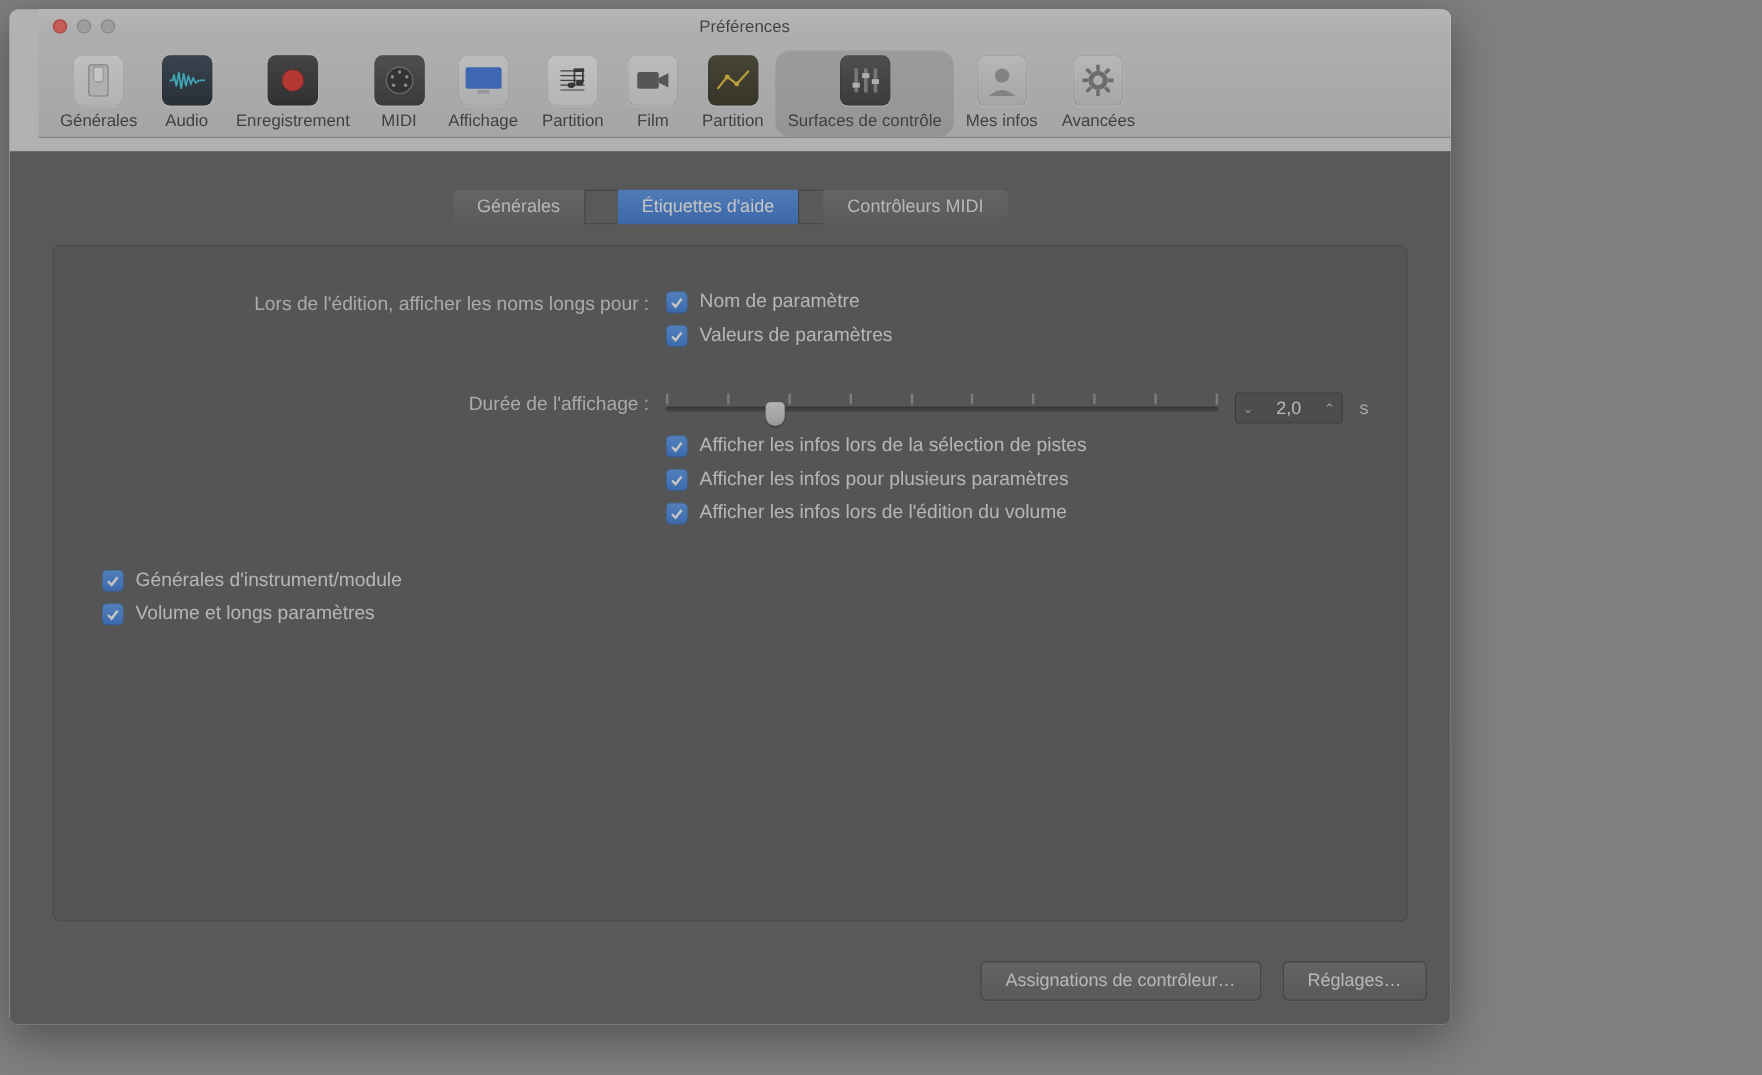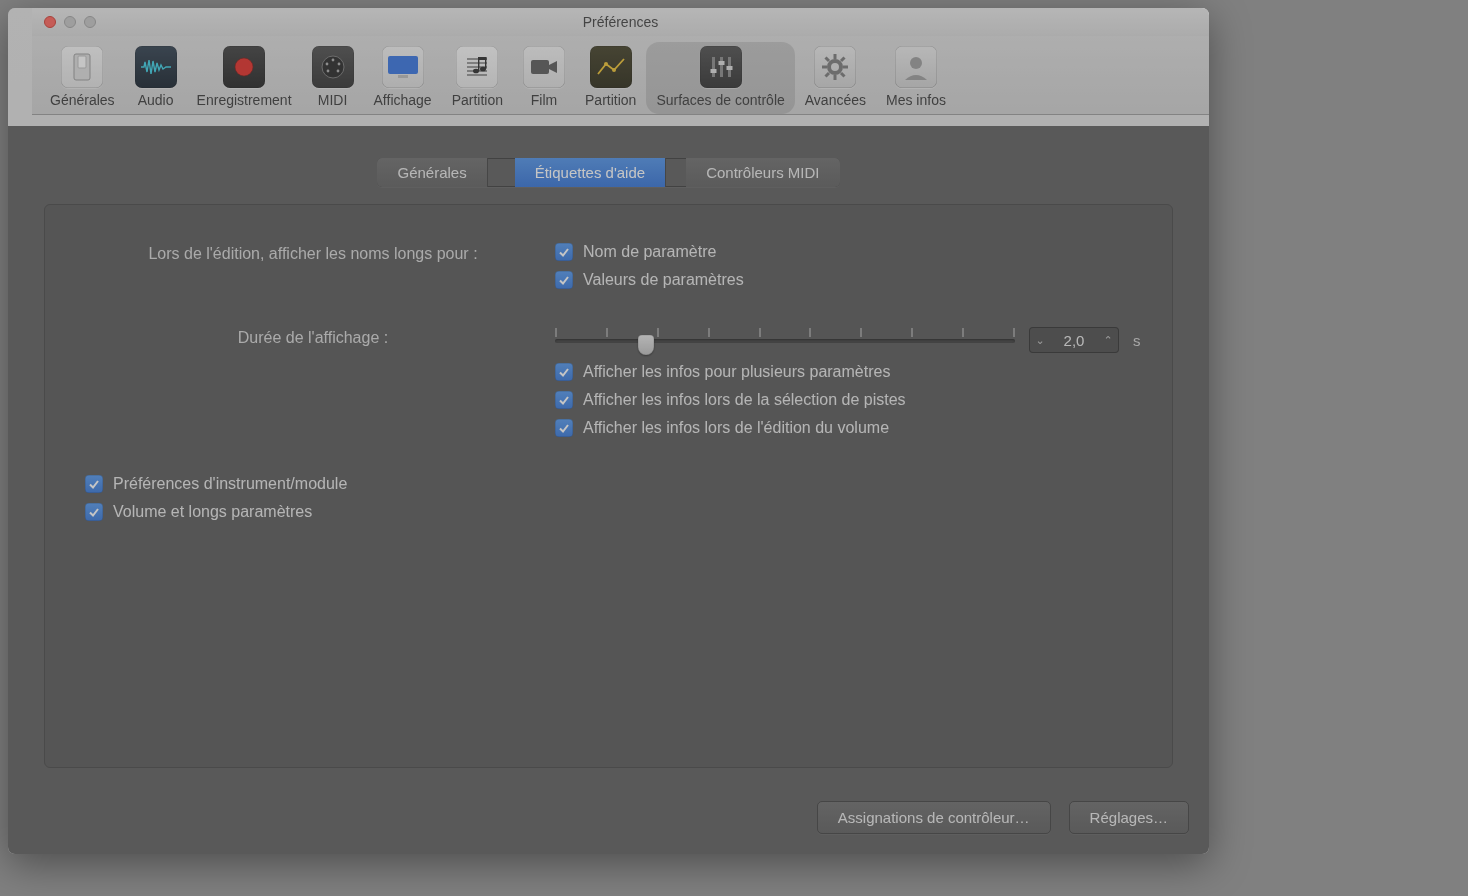--- a/index.html
+++ b/index.html
@@ -85,21 +85,21 @@
     margin-left:27px;
   }
   .panel {
     position:absolute; left:36px; right:36px; top:78px; bottom:86px;
     background:#545454; border-radius:6px;
     border:1px solid #434343;
     padding: 38px 40px;
   }
   .form { display:grid; grid-template-columns: 470px 1fr; row-gap:10px; }
   .lbl {
-    text-align:center; padding-right:14px; color:#d6d6d6; font-size:16px;
+    text-align:right; padding-right:14px; color:#d6d6d6; font-size:16px;
     align-self:start; padding-top:2px;
   }
   .stack { display:flex; flex-direction:column; gap:10px; }
   .chk { display:flex; align-items:flex-start; gap:10px; color:#e6e6e6; font-size:16px;}
   .chkbox {
     width:18px; height:18px; border-radius:4px;
     background: linear-gradient(#4e95ef,#2f73d8);
     display:flex; align-items:center; justify-content:center;
     box-shadow: inset 0 0 0 0.5px rgba(0,0,0,0.3);
   }
@@ -258,20 +258,30 @@
         <svg width="30" height="28" viewBox="0 0 30 28">
             <rect x="6" y="4" width="3" height="20" fill="#888"></rect>
             <rect x="14" y="4" width="3" height="20" fill="#888"></rect>
             <rect x="22" y="4" width="3" height="20" fill="#888"></rect>
             <rect x="4.5" y="16" width="6" height="4" fill="#ddd"></rect>
             <rect x="12.5" y="8" width="6" height="4" fill="#ddd"></rect>
             <rect x="20.5" y="13" width="6" height="4" fill="#ddd"></rect>
           </svg>
       </div>
       <span>Surfaces de contrôle</span>
+    </div>
+
+    <div class="tbitem">
+      <div class="tbicon" style="background:linear-gradient(#eaeaea,#cfcfcf)">
+        <svg width="30" height="30" viewBox="0 0 30 30">
+            <circle cx="15" cy="11" r="6" fill="#9a9a9a"></circle>
+            <path d="M4 28 Q15 18 26 28 Z" fill="#9a9a9a"></path>
+          </svg>
+      </div>
+      <span>Mes infos</span>
     </div>
 
     <div class="tbitem">
       <div class="tbicon" style="background:linear-gradient(#eaeaea,#d0d0d0)">
         <svg width="30" height="30" viewBox="0 0 30 30">
             <circle cx="15" cy="15" r="6" fill="none" stroke="#777" stroke-width="4"></circle>
             <g stroke="#777" stroke-width="3">
               <line x1="15" y1="2" x2="15" y2="7"></line>
               <line x1="15" y1="23" x2="15" y2="28"></line>
               <line x1="2" y1="15" x2="7" y2="15"></line>
@@ -279,30 +289,20 @@
               <line x1="5.5" y1="5.5" x2="9" y2="9"></line>
               <line x1="21" y1="21" x2="24.5" y2="24.5"></line>
               <line x1="24.5" y1="5.5" x2="21" y2="9"></line>
               <line x1="9" y1="21" x2="5.5" y2="24.5"></line>
             </g>
           </svg>
       </div>
       <span>Avancées</span>
     </div>
 
-    <div class="tbitem">
-      <div class="tbicon" style="background:linear-gradient(#eaeaea,#cfcfcf)">
-        <svg width="30" height="30" viewBox="0 0 30 30">
-            <circle cx="15" cy="11" r="6" fill="#9a9a9a"></circle>
-            <path d="M4 28 Q15 18 26 28 Z" fill="#9a9a9a"></path>
-          </svg>
-      </div>
-      <span>Mes infos</span>
-    </div>
-
   </div>
 
   <div class="content">
 
     <div class="subtab-row">
       <div class="segmented">
         <div class="segbtn">Générales</div>
         <div class="segbtn active">Étiquettes d'aide</div>
         <div class="segbtn">Contrôleurs MIDI</div>
       </div>
@@ -359,29 +359,29 @@
               <span class="step-arrow">⌃</span>
             </div>
             <span class="unit">s</span>
           </div>
           <label class="chk">
             <span class="chkbox">
                 <svg viewBox="0 0 12 12">
                   <polyline points="2,6.5 5,9.5 10,3" fill="none" stroke="#fff" stroke-width="2"></polyline>
                 </svg>
               </span>
+            <span>Afficher les infos lors de la sélection de pistes</span>
+          </label>
+          <label class="chk">
+            <span class="chkbox">
+                <svg viewBox="0 0 12 12">
+                  <polyline points="2,6.5 5,9.5 10,3" fill="none" stroke="#fff" stroke-width="2"></polyline>
+                </svg>
+              </span>
             <span>Afficher les infos pour plusieurs paramètres</span>
-          </label>
-          <label class="chk">
-            <span class="chkbox">
-                <svg viewBox="0 0 12 12">
-                  <polyline points="2,6.5 5,9.5 10,3" fill="none" stroke="#fff" stroke-width="2"></polyline>
-                </svg>
-              </span>
-            <span>Afficher les infos lors de la sélection de pistes</span>
           </label>
           <label class="chk">
             <span class="chkbox">
                 <svg viewBox="0 0 12 12">
                   <polyline points="2,6.5 5,9.5 10,3" fill="none" stroke="#fff" stroke-width="2"></polyline>
                 </svg>
               </span>
             <span>Afficher les infos lors de l'édition du volume</span>
           </label>
         </div>
@@ -389,21 +389,21 @@
         <div class="spacer"></div>
           <div class="spacer"></div>
 
         <div class="stack">
           <label class="chk">
             <span class="chkbox">
                 <svg viewBox="0 0 12 12">
                   <polyline points="2,6.5 5,9.5 10,3" fill="none" stroke="#fff" stroke-width="2"></polyline>
                 </svg>
               </span>
-            <span>Préférences d'instrument/module</span>
+            <span>Générales d'instrument/module</span>
           </label>
           <label class="chk">
             <span class="chkbox">
                 <svg viewBox="0 0 12 12">
                   <polyline points="2,6.5 5,9.5 10,3" fill="none" stroke="#fff" stroke-width="2"></polyline>
                 </svg>
               </span>
             <span>Volume et longs paramètres</span>
           </label>
         </div>

